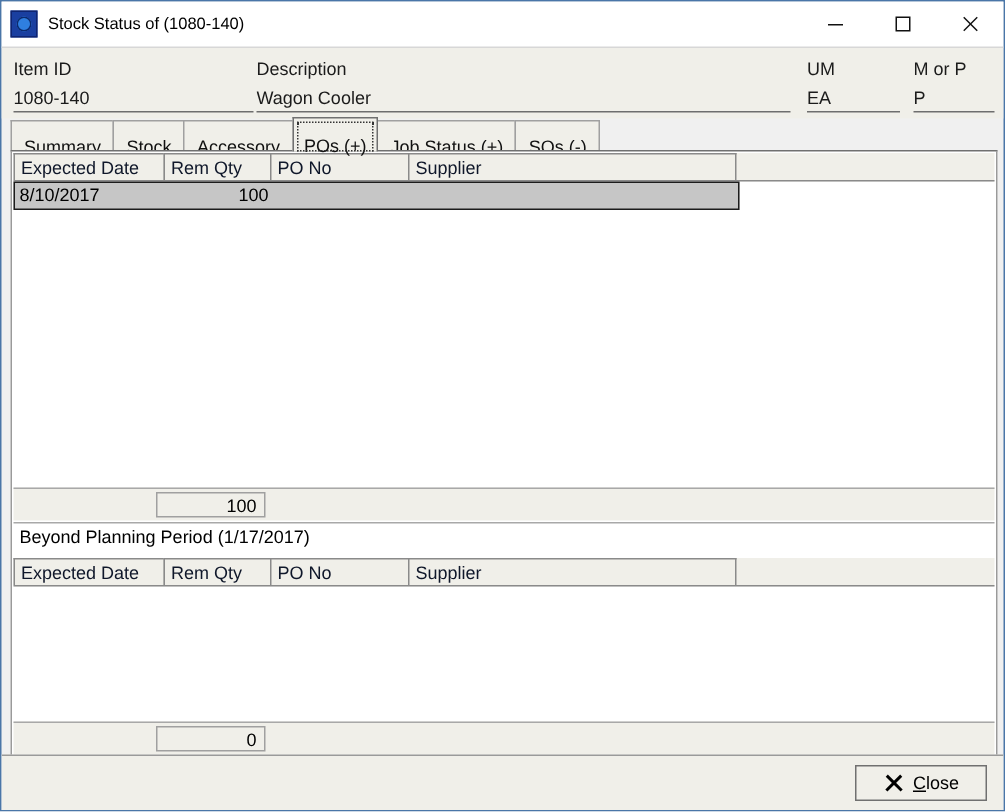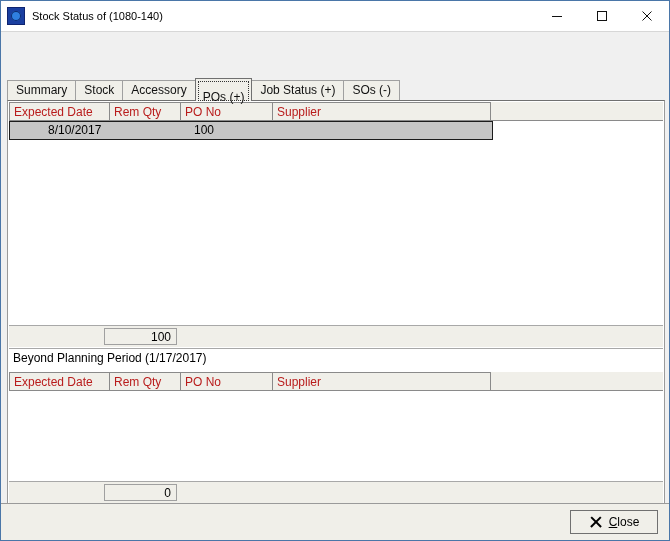--- a/index.html
+++ b/index.html
@@ -106,21 +106,21 @@
     position: absolute;
     left: 6px;
     top: 77px;
     height: 22px;
     display: flex;
     align-items: flex-end;
   }
   .tab {
     height: 20px;
     line-height: 19px;
-    padding: 0 8px;
+    padding: 8px 8px;
     font-size: 12px;
     background: #f0efe9;
     border: 1px solid #a0a0a0;
     border-bottom: none;
     margin-right: -1px;
     box-sizing: border-box;
     white-space: nowrap;
     position: relative;
     color: #111;
   }
@@ -175,21 +175,21 @@
     line-height: 18px;
     padding-left: 4px;
     box-sizing: border-box;
     border-right: 1px solid #8a8a8a;
     border-top: 1px solid #8a8a8a;
     border-left: 1px solid #8a8a8a;
     margin-right: -1px;
     background: #f0efe9;
     white-space: nowrap;
     overflow: hidden;
-    color: #b91c1c;
+    color: #0f172a;
   }
   .grid-row {
     display: flex;
     height: 19px;
     box-sizing: border-box;
   }
   .grid-row.selected {
     background: #c6c6c6;
     border: 1px solid #1c1c1c;
     box-sizing: border-box;
@@ -317,40 +317,53 @@
       </div>
       <div class="win-btn">
         <svg width="12" height="12" viewBox="0 0 12 12">
             <line x1="1.5" y1="1.5" x2="10.5" y2="10.5" stroke="#111" stroke-width="1"></line>
             <line x1="10.5" y1="1.5" x2="1.5" y2="10.5" stroke="#111" stroke-width="1"></line>
           </svg>
       </div>
     </div>
   </div>
 
+  <div class="header-area">
+    <div class="fld-label" style="left:8px; top:7px;">Item ID</div>
+    <div class="fld-value" style="left:8px; top:26px; width:160px;">1080-140</div>
+
+    <div class="fld-label" style="left:170px; top:7px;">Description</div>
+    <div class="fld-value" style="left:170px; top:26px; width:356px;">Wagon Cooler</div>
+
+    <div class="fld-label" style="left:537px; top:7px;">UM</div>
+    <div class="fld-value" style="left:537px; top:26px; width:62px;">EA</div>
+
+    <div class="fld-label" style="left:608px; top:7px;">M or P</div>
+    <div class="fld-value" style="left:608px; top:26px; width:54px;">P</div>
+  </div>
 
   <div class="tabstrip">
     <div class="tab"><span>Summary</span></div>
     <div class="tab"><span>Stock</span></div>
     <div class="tab"><span>Accessory</span></div>
     <div class="tab active"><span>POs (+)</span><span class="focus-ring"></span></div>
     <div class="tab"><span>Job Status (+)</span></div>
     <div class="tab"><span>SOs (-)</span></div>
   </div>
 
   <div class="panel">
 
     <div class="grid-wrap" style="top:1px; left:1px; right:1px; height:222px;">
       <div class="grid-header">
         <div class="gh-cell" style="width:101px;">Expected Date</div>
         <div class="gh-cell" style="width:72px;">Rem Qty</div>
         <div class="gh-cell" style="width:93px;">PO No</div>
         <div class="gh-cell" style="width:219px;">Supplier</div>
       </div>
-      <div class="grid-row selected" style="width:484px;padding-left:35px;">
+      <div class="grid-row selected" style="width:484px;">
         <div class="gr-cell" style="width:101px;">8/10/2017</div>
         <div class="gr-cell num" style="width:71px;">100</div>
       </div>
     </div>
 
     <div class="total-bar" style="top:224px;">
       <div class="total-box">100</div>
     </div>
 
     <div class="hsep" style="left:1px; right:1px; top:247px;"></div>

